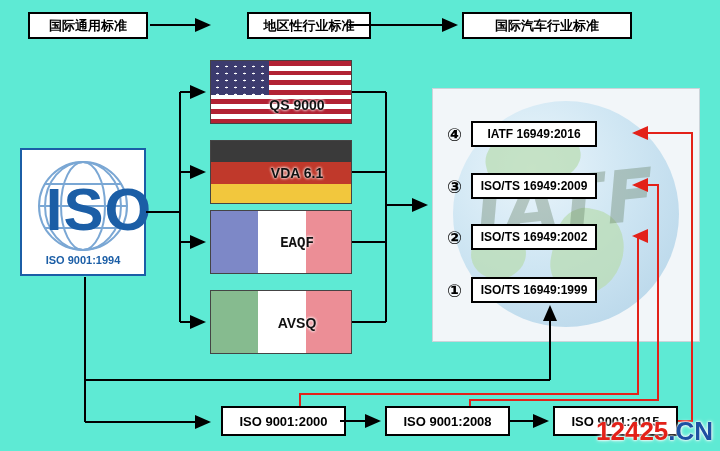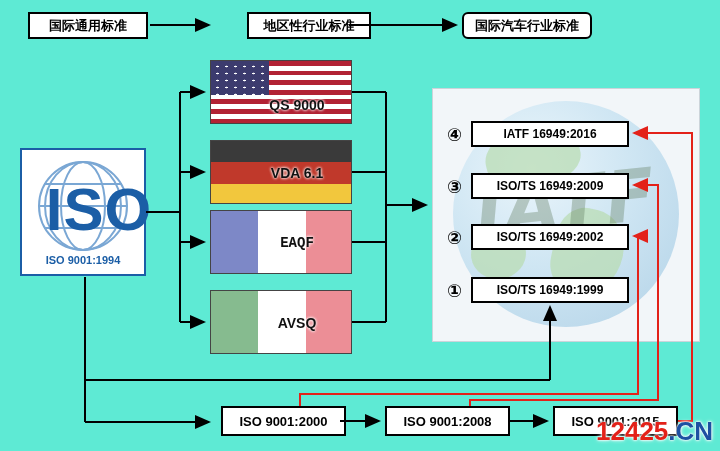--- a/index.html
+++ b/index.html
@@ -53,21 +53,21 @@
   }
   .blob{position:absolute;background:#b9dcb4;opacity:.75;}
   .iatf-ghost{
     position:absolute;left:0;top:72px;width:100%;text-align:center;
     font-size:72px;font-weight:bold;font-style:italic;color:#5f7a5c;opacity:.35;
     transform:rotate(-6deg);letter-spacing:2px;font-family:"DejaVu Sans",sans-serif;
   }
   .ts-row{position:absolute;left:0;width:100%;height:26px;}
   .ts-num{position:absolute;left:14px;top:3px;font-size:18px;font-weight:bold;color:#000;}
   .ts-box{
-    position:absolute;left:38px;top:0;width:158px;height:26px;background:#fff;border:2px solid #000;
+    position:absolute;left:38px;top:0;width:126px;height:26px;background:#fff;border:2px solid #000;
     display:flex;align-items:center;justify-content:center;font-weight:bold;font-size:12px;box-sizing:border-box;
   }
   
   .watermark{
     position:absolute;left:596px;top:416px;font-size:26px;font-weight:bold;
     text-shadow:0 0 2px #fff,0 0 2px #fff,0 0 4px #fff;white-space:nowrap;letter-spacing:0;
   }
   .wm-red{color:var(--watermark_red,#e32119);}
   .wm-blue{color:var(--watermark_blue,#1d50a2);}
   svg.wires{position:absolute;left:0;top:0;pointer-events:none;}
@@ -76,21 +76,21 @@
 <body>
 
 <div class="stage">
 
   <div class="box top-box" style="left:28px;top:12px;width:120px;">
     <span>国际通用标准</span>
   </div>
   <div class="box top-box" style="left:215px;top:12px;width:124px;margin-left:32px;">
     <span>地区性行业标准</span>
   </div>
-  <div class="box top-box" style="left:462px;top:12px;width:130px;border-radius:6px;">
+  <div class="box top-box" style="left:462px;top:12px;width:170px;">
     <span>国际汽车行业标准</span>
   </div>
 
   <div class="iso-box">
     <svg class="iso-globe" width="100" height="100" viewBox="0 0 100 100">
       <g fill="none" stroke="#7aa7d4" stroke-width="2">
         <circle cx="50" cy="50" r="44"></circle>
         <ellipse cx="50" cy="50" rx="22" ry="44"></ellipse>
         <ellipse cx="50" cy="50" rx="38" ry="44"></ellipse>
         <line x1="6" y1="50" x2="94" y2="50"></line>

